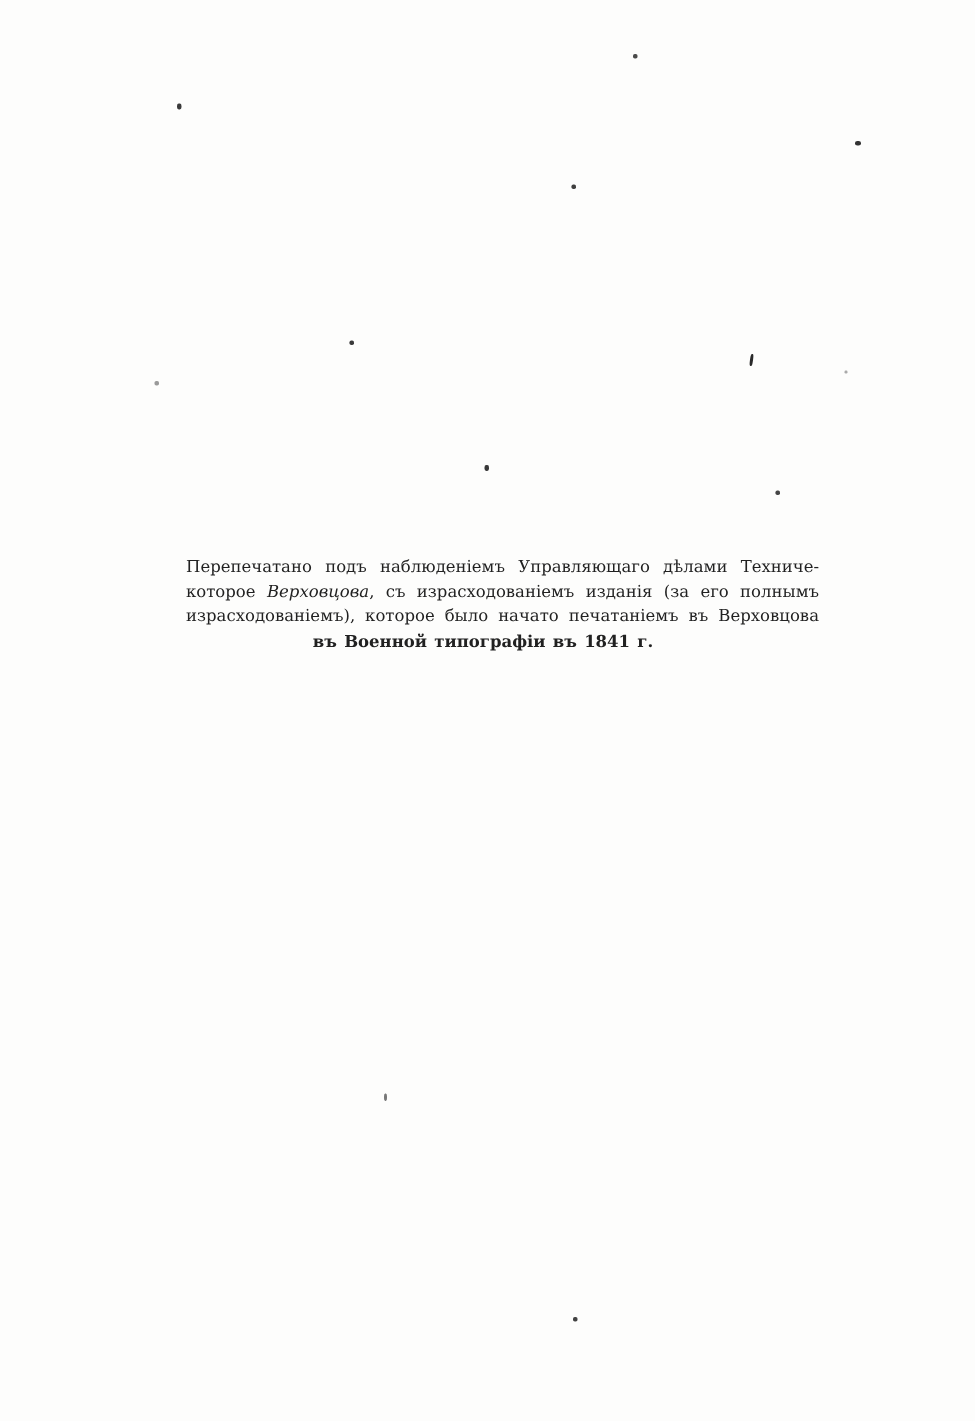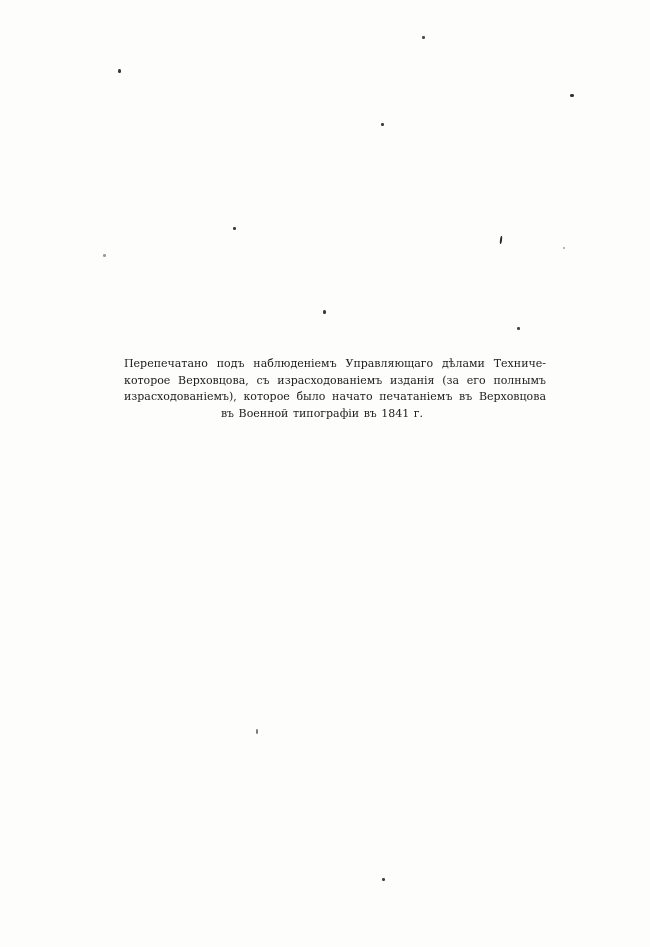--- a/index.html
+++ b/index.html
@@ -31,33 +31,35 @@
   }
   .jline {
     text-align: justify;
     text-align-last: justify;
     white-space: normal;
   }
   .cline {
     text-align: right;
     text-align-last: center;
     padding-right: 26px;
+    font-weight: bold;
   }
   .it {
+    font-style: italic;
   }
   .speck {
     position: absolute;
   }
 </style>
 </head>
 <body style="background: rgb(253, 253, 252);">
 
 <div class="page">
 
-  <div class="imprint" style="color: rgb(33, 33, 33);">
+  <div class="imprint" style="color: rgb(33, 33, 33); margin-top: 14px;">
     <div class="jline">Перепечатано подъ наблюденіемъ Управляющаго дѣлами Техниче-</div>
     <div class="jline"><span>которое </span><span class="it">Верховцова</span><span>, съ израсходованіемъ изданія (за его полнымъ</span></div>
     <div class="jline">израсходованіемъ), которое было начато печатаніемъ въ Верховцова</div>
     <div class="cline">въ Военной типографіи въ 1841 г.</div>
   </div>
 
   <div id="specks">
       <div class="speck" style="left: 422px; top: 36px; width: 3px; height: 3px; background: rgb(74, 74, 74); border-radius: 40%;"></div>
       <div class="speck" style="left: 118px; top: 69px; width: 3px; height: 4px; background: rgb(58, 58, 58); border-radius: 40%;"></div>
       <div class="speck" style="left: 570px; top: 94px; width: 4px; height: 3px; background: rgb(51, 51, 51); border-radius: 40%;"></div>

